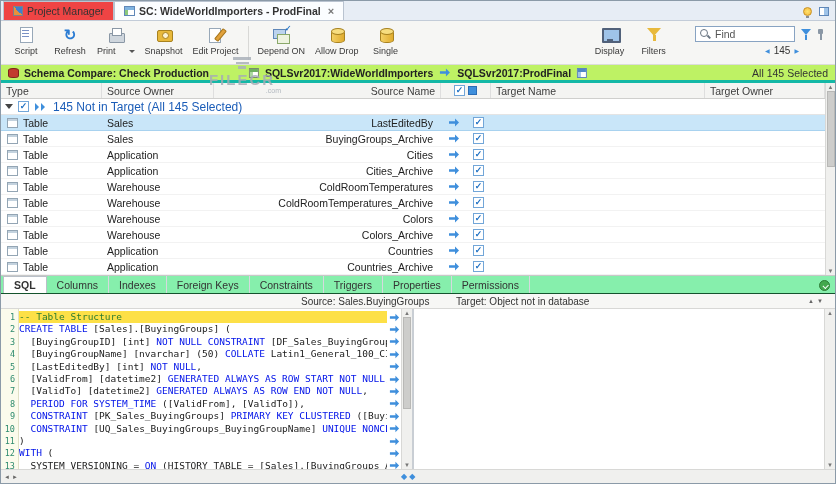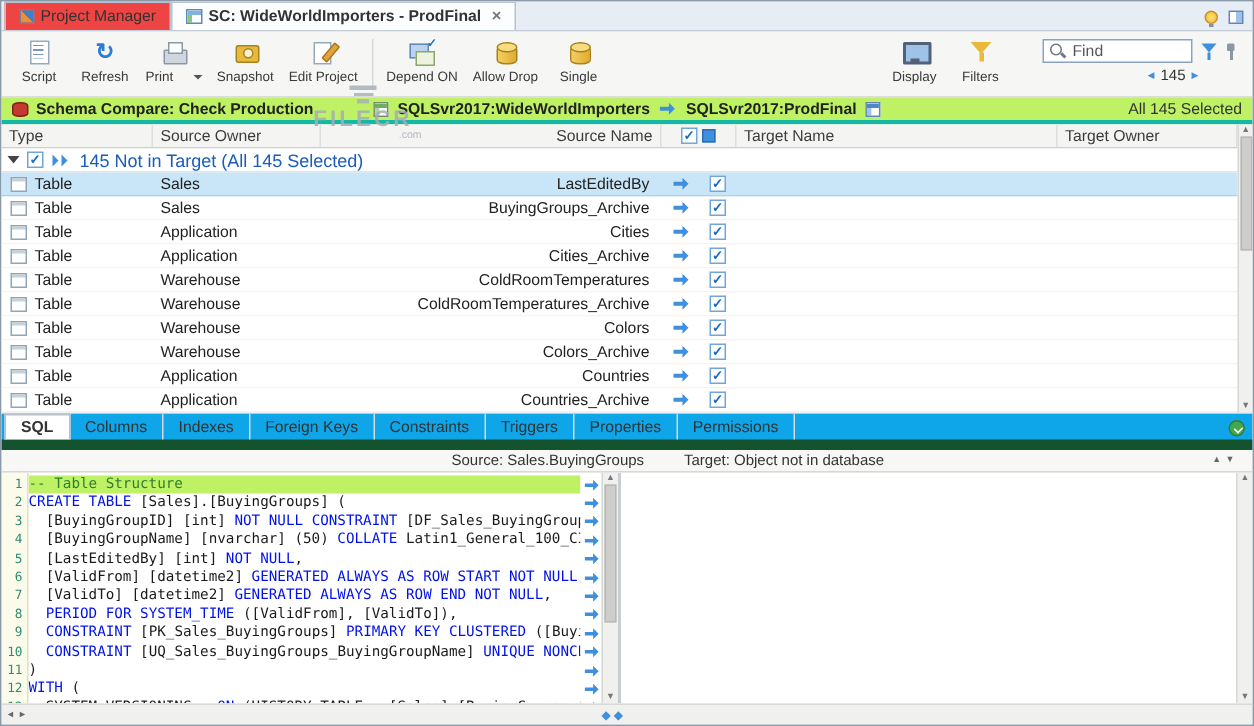--- a/index.html
+++ b/index.html
@@ -95,41 +95,41 @@
 
 
 .watermark{position:absolute;left:188px;top:56px;width:106px;z-index:6;text-align:center;pointer-events:none;opacity:.85}
 .wm-logo{display:flex;flex-direction:column;align-items:center;gap:2px;margin-bottom:2px}
 .wm-logo i{display:block;height:2.5px;background:#aab1ba}
 .wm-b1{width:18px}.wm-b2{width:13px}.wm-b3{width:8px}
 .wm-text{font-size:15px;font-weight:bold;letter-spacing:2px;color:#a6adb6}
 .wm-com{display:block;font-size:7px;color:#a6adb6;text-align:right;margin:-1px 14px 0 0}
 
 
-.dtabs{flex:0 0 18px;background:#0ea5e9;border-bottom:7px solid #14532d;display:flex;align-items:flex-end;padding-left:2px}
+.dtabs{flex:0 0 18px;background:#86efac;border-bottom:1px solid #14532d;display:flex;align-items:flex-end;padding-left:2px}
 .dtab{height:17px;display:flex;align-items:center;padding:0 10px;font-size:10.5px;color:#333;border-right:1px solid #d5d9de;white-space:nowrap}
 .dtab.active{background:#fff;border:1px solid #b9c0c8;border-bottom:none;font-weight:bold}
 .dtabs-right{margin-left:auto;display:flex;align-items:center;gap:4px;padding:0 5px 2px}
 .ic-green{width:11px;height:11px;border-radius:50%;background:#43a84d;border:1px solid #2f7d37;position:relative}
 .ic-green::before{content:"";position:absolute;left:2.5px;top:3px;width:4px;height:2.5px;border-left:1.5px solid #fff;border-bottom:1.5px solid #fff;transform:rotate(-45deg)}
 
 
 .objinfo{flex:0 0 15px;background:#f7f7f5;border-bottom:1px solid #d8d8d6;position:relative;display:flex;align-items:center;font-size:10px;color:#333}
 .oi-src{position:absolute;left:300px;white-space:nowrap}
 .oi-tgt{position:absolute;left:455px;white-space:nowrap}
 .oi-btns{position:absolute;right:12px;display:flex;gap:3px;font-size:6px;color:#666}
 
 
 .sqlarea{flex:1;display:flex;background:#fff;overflow:hidden}
 .pane-left{flex:0 0 413px;display:flex;overflow:hidden;border-right:2px solid #c9ced4}
 .gutter{flex:0 0 18px;background:#fbfbec;border-right:1px solid #e0e0c6;padding-top:2px}
 .ln{height:12.4px;line-height:12.4px;font-family:"DejaVu Sans Mono",monospace;font-size:8.5px;color:#2e8b6e;text-align:right;padding-right:3px}
 .code{flex:1;padding-top:2px;overflow:hidden}
 .cl{height:12.4px;line-height:12.4px;font-family:"DejaVu Sans Mono",monospace;font-size:9.5px;white-space:pre;color:#1a1a1a;overflow:hidden}
-.cl.hl{background:#bef264}
+.cl.hl{background:#fde047}
 .cl .kw{color:#0012e8}
 .cl .com{color:#2f7d2f}
 .cl .pl{color:#1a1a1a}
 .markers{flex:0 0 14px;padding-top:2px}
 .mkr{height:12.4px;display:flex;align-items:center;justify-content:center}
 .sscroll{flex:0 0 11px;background:#f0f0ee;border-left:1px solid #d8d8d6;display:flex;flex-direction:column;align-items:center;padding:1px 0;font-size:6px;color:#777}
 .sthumb{width:8px;flex:0 0 92px;background:#cdcdcb;border:1px solid #b8b8b6;margin-top:1px}
 .sfill{flex:1}
 .pane-right{flex:1;background:#fff}
 

